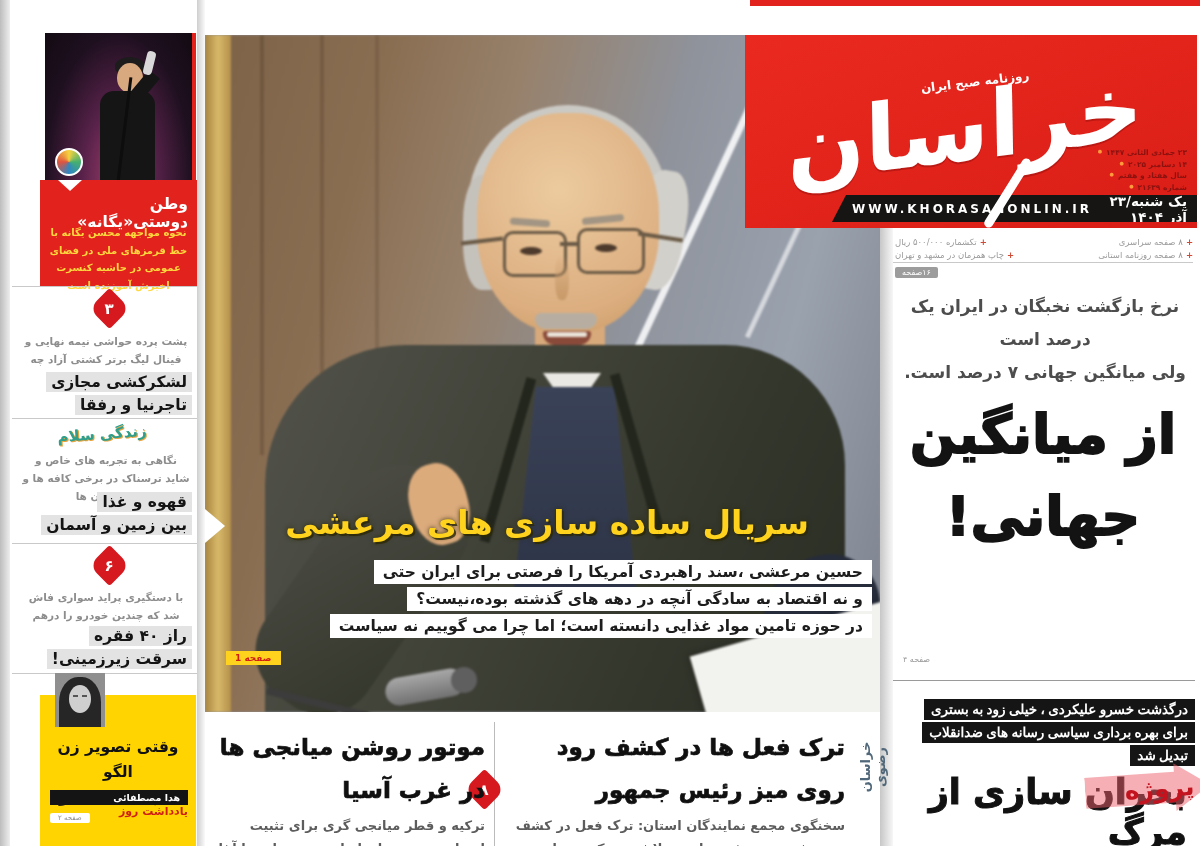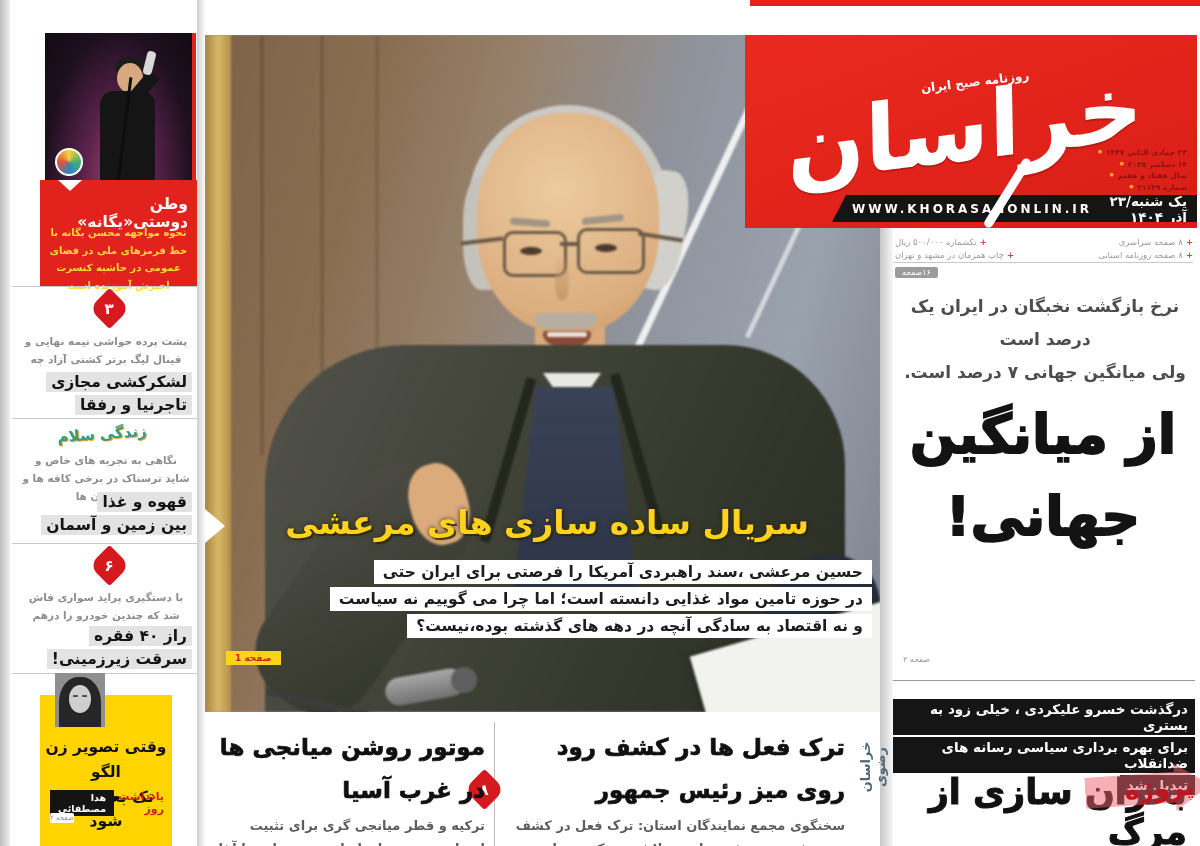--- a/index.html
+++ b/index.html
@@ -46,21 +46,21 @@
   .inforow{display:flex;justify-content:space-between;line-height:1.5;}
   .inforow span::before{content:"+";color:#cf4b35;margin-left:3px;font-weight:bold;}
   .info-line{left:893px;top:262px;width:300px;}
   .pages-badge{left:895px;top:267px;background:#9c9c9c;color:#fff;font-size:8px;padding:1px 7px;border-radius:2px;}
   .lead-intro{left:898px;top:290px;width:294px;text-align:center;direction:rtl;color:#4d4d4d;
               font-size:17px;font-weight:bold;line-height:1.95;}
   .lead-h{left:893px;top:394px;width:300px;text-align:center;direction:rtl;color:#131313;
           font-size:54px;font-weight:bold;line-height:1.52;-webkit-text-stroke:1.8px #131313;}
   .lead-page{left:903px;top:655px;font-size:8px;color:#999;}
   .rule-r{left:893px;top:680px;width:302px;height:1px;background:#9a9a9a;}
-  .kicker{left:893px;top:699px;width:302px;direction:rtl;}
+  .kicker{left:893px;top:699px;width:302px;direction:rtl;font-family:Liberation Serif, serif;}
   .kicker .krow{margin-bottom:2px;}
   .kicker .strip{display:inline-block;background:#151515;color:#fff;font-size:13.5px;font-weight:bold;padding:2px 7px;}
   .death-h{left:893px;top:772px;width:300px;direction:rtl;text-align:right;color:#111;
            font-size:35px;font-weight:bold;-webkit-text-stroke:1px #111;padding-right:6px;box-sizing:border-box;}
   .stamp{left:1085px;top:765px;width:125px;height:48px;transform:rotate(-4deg);
          background:rgba(238,95,105,.5);clip-path:polygon(0 18%,72% 18%,72% 0,100% 50%,72% 100%,72% 82%,0 82%);
          display:flex;align-items:center;justify-content:center;padding-left:4px;box-sizing:border-box;z-index:12;}
   .stamp span{color:#c2131f;font-size:25px;font-weight:bold;margin-right:-20px;}
   
   .bot-div{left:494px;top:722px;width:1px;height:124px;background:#bbb;}
@@ -81,27 +81,27 @@
              padding:1px 5px;margin-bottom:3px;}
   .concert{left:45px;top:33px;width:147px;height:147px;overflow:hidden;
            background:radial-gradient(ellipse at 50% 100%,#a03d6a 0%,#58224a 35%,#1f1020 70%,#120a12 100%);}
   .red-line{left:192px;top:33px;width:4px;height:147px;background:#e2231d;}
   .yeganeh-box{left:40px;top:180px;width:157px;height:107px;background:#e2231d;}
   .notch{left:58px;top:180px;width:0;height:0;border-left:12px solid transparent;border-right:12px solid transparent;
          border-top:11px solid #fff;z-index:6;}
   .yg-title{right:9px;top:15px;color:#fff;font-size:15.5px;font-weight:bold;direction:rtl;}
   .yg-body{right:9px;left:9px;top:44px;color:#ffd83d;font-size:10px;font-weight:bold;direction:rtl;
            text-align:center;line-height:1.75;}
-  .note-box{left:40px;top:695px;width:132px;height:151px;background:#ffd400;}
+  .note-box{left:40px;top:695px;width:156px;height:151px;background:#ffd400;}
   .note-title{left:0;right:0;top:40px;text-align:center;direction:rtl;color:#111;font-size:15.5px;
               font-weight:bold;line-height:1.6;}
-  .note-row{left:10px;right:8px;top:95px;display:flex;flex-direction:row;justify-content:space-between;}
+  .note-row{left:10px;right:8px;top:95px;display:flex;flex-direction:column;justify-content:space-between;}
   .note-author{background:#141414;color:#fff;font-size:9.5px;font-weight:bold;padding:2px 8px;direction:rtl;}
   .note-label{color:#d01e16;font-size:11px;font-weight:bold;direction:rtl;}
-  .note-page{left:10px;top:118px;background:#fff;color:#8a8a8a;font-size:7px;padding:1px 0;border-radius:2px;}
+  .note-page{left:10px;top:118px;background:#fff;color:#8a8a8a;font-size:7px;padding:1px 8px;border-radius:2px;}
   .woman{left:55px;top:673px;width:50px;height:54px;background:#8f8f8f;overflow:hidden;z-index:7;}
   .zs-logo{left:0;right:0;top:0;text-align:center;font-size:15px;font-weight:bold;color:#2f9e8a;
            text-shadow:1px 1px 0 #e8a33d;transform:rotate(-4deg);direction:rtl;}
 </style>
 </head>
 <body>
 
 <div class="page">
 
   <div class="abs edge-bar"></div>
@@ -156,22 +156,22 @@
       <div class="pa" style="left:180px;top:638px;width:80px;height:28px;border-radius:14px;background:linear-gradient(#a8a8a8,#707070);transform:rotate(-10deg);"></div>
       <div class="pa" style="left:246px;top:632px;width:26px;height:26px;border-radius:50%;background:#5f5f5f;"></div>
       <div class="pa" style="left:60px;top:668px;width:130px;height:7px;background:#3c3c3c;transform:rotate(14deg);"></div>
     </div>
   </div>
 
   <div class="abs ph-pointer"></div>
   <div class="abs ph-headline rtl">سریال ساده سازی های مرعشی</div>
   <div class="abs ph-caption rtl">
     <div><span class="line">حسین مرعشی ،سند راهبردی آمریکا را فرصتی برای ایران حتی</span></div>
+    <div><span class="line">و نه اقتصاد به سادگی آنچه در دهه های گذشته بوده،نیست؟</span></div>
     <div><span class="line">در حوزه تامین مواد غذایی دانسته است؛ اما چرا می گوییم نه سیاست</span></div>
-    <div><span class="line">و نه اقتصاد به سادگی آنچه در دهه های گذشته بوده،نیست؟</span></div>
   </div>
   <div class="abs ph-page rtl">صفحه 1</div>
 
   <div class="abs masthead">
     <div class="abs tagline rtl">روزنامه صبح ایران</div>
     <div class="abs brand-logo rtl">خراسان</div>
     <div class="abs mh-dates rtl">
       <div>۲۳ جمادی الثانی ۱۴۴۷</div>
       <div>۱۴ دسامبر ۲۰۲۵</div>
       <div>سال هفتاد و هفتم</div>

